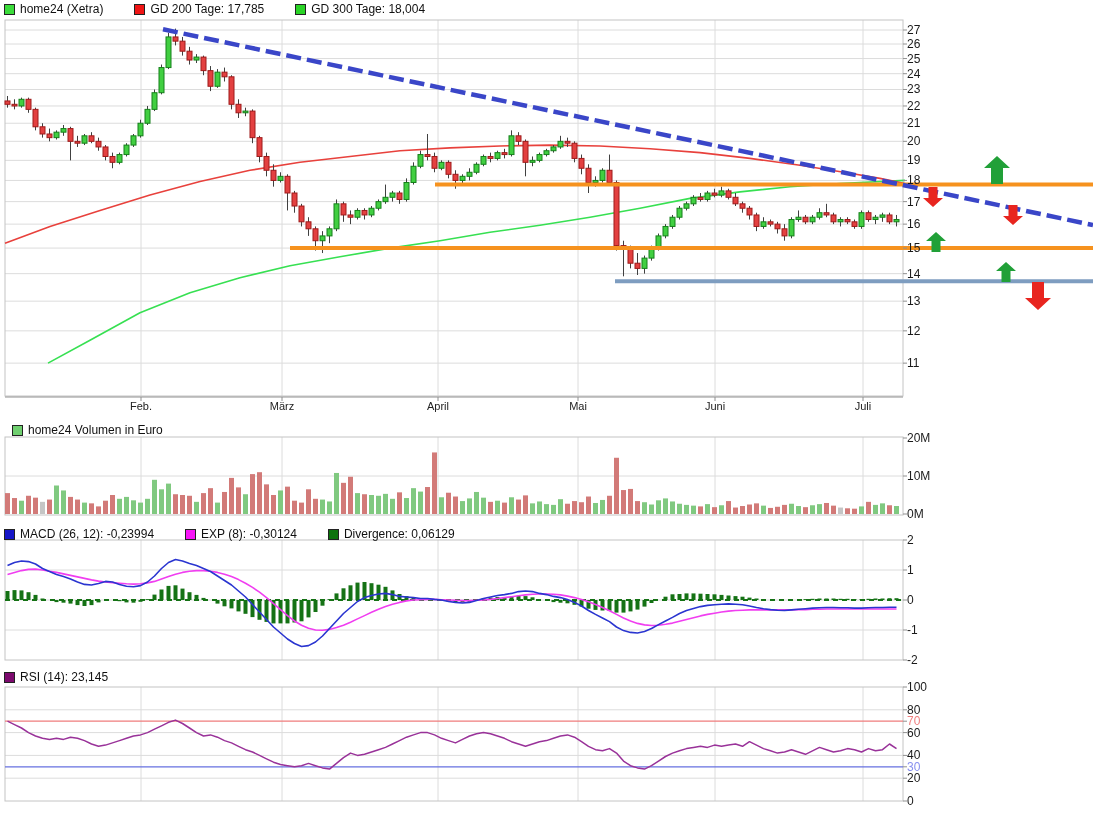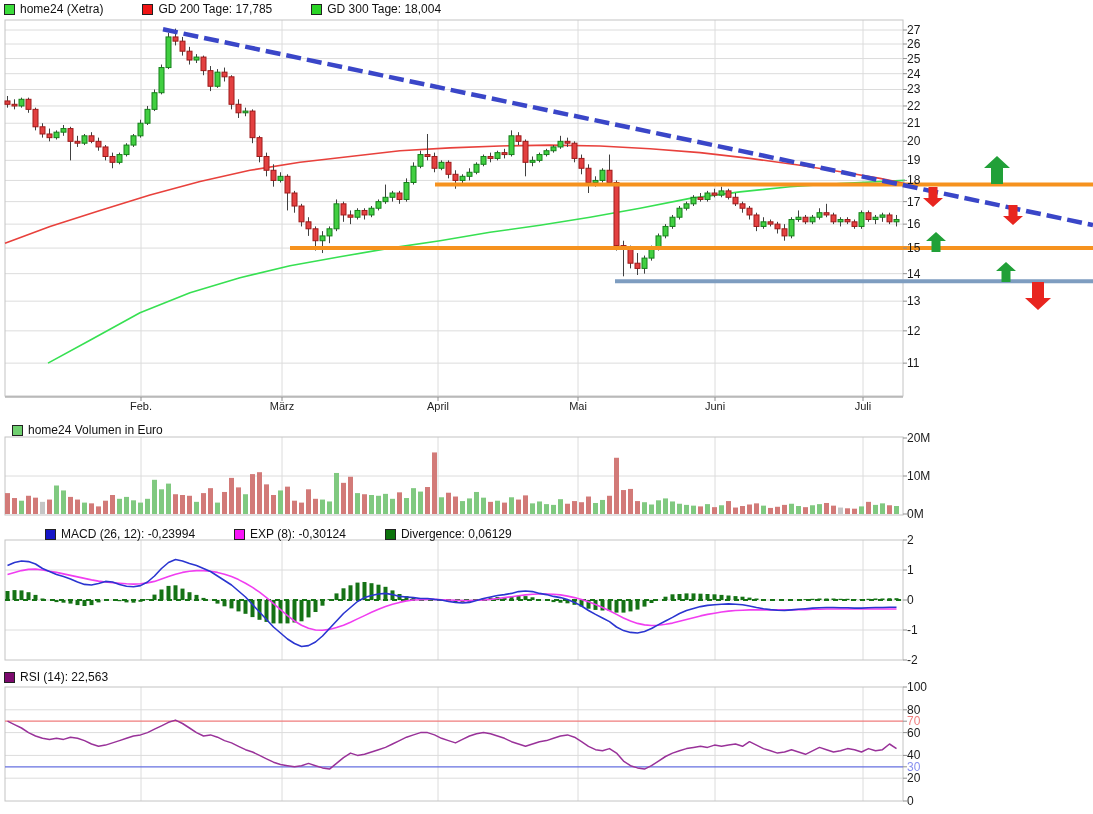--- a/index.html
+++ b/index.html
@@ -1,18 +1,18 @@
 <!DOCTYPE html>
 <html><head>
 <meta charset="utf-8">
 <style>
   html,body{margin:0;padding:0;background:#ffffff;}
   #app{position:relative;width:1093px;height:814px;background:#fff;
        font-family:"Liberation Sans",sans-serif;overflow:hidden;}
-  .legend{position:absolute;left:4px;display:flex;gap:39px;align-items:flex-end;
+  .legend{position:absolute;left:4px;display:flex;gap:31px;align-items:flex-end;
           font-size:12px;color:#111;white-space:nowrap;}
   .legend .item{display:flex;align-items:center;gap:5px;}
   .sq{width:9px;height:9px;border:1px solid #222;display:inline-block;flex:0 0 auto;}
   #chart-canvas{position:absolute;left:0;top:0;}
 </style>
 </head>
 <body>
 
 <div id="app">
   <svg id="chart-canvas" width="1093" height="814" viewBox="0 0 1093 814">
@@ -712,34 +712,34 @@
     </span>
   </div>
 
   <div class="legend" style="top:423px;margin-left:8px;">
     <span class="item">
       <span class="sq" style="background: rgb(111, 207, 111);"></span>
       <span>home24 Volumen in Euro</span>
     </span>
   </div>
 
-  <div class="legend" style="top:527px;margin-left:41px;">
+  <div class="legend" style="top:527px;">
     <span class="item">
       <span class="sq" style="background: rgb(22, 22, 200);"></span>
       <span>MACD (26, 12): -0,23994</span>
     </span>
     <span class="item">
       <span class="sq" style="background: rgb(248, 22, 248);"></span>
       <span>EXP (8): -0,30124</span>
     </span>
     <span class="item">
       <span class="sq" style="background: rgb(12, 115, 12);"></span>
       <span>Divergence: 0,06129</span>
     </span>
   </div>
 
   <div class="legend" style="top:670px;">
     <span class="item">
       <span class="sq" style="background: rgb(125, 10, 110);"></span>
-      <span>RSI (14): 22,563</span>
+      <span>RSI (14): 23,145</span>
     </span>
   </div>
 </div>
 
 </body></html>

